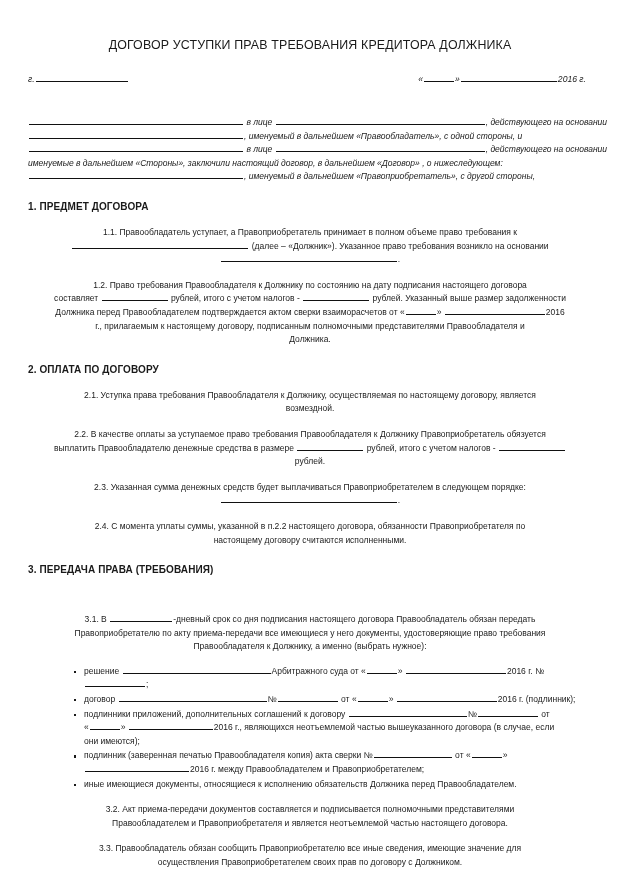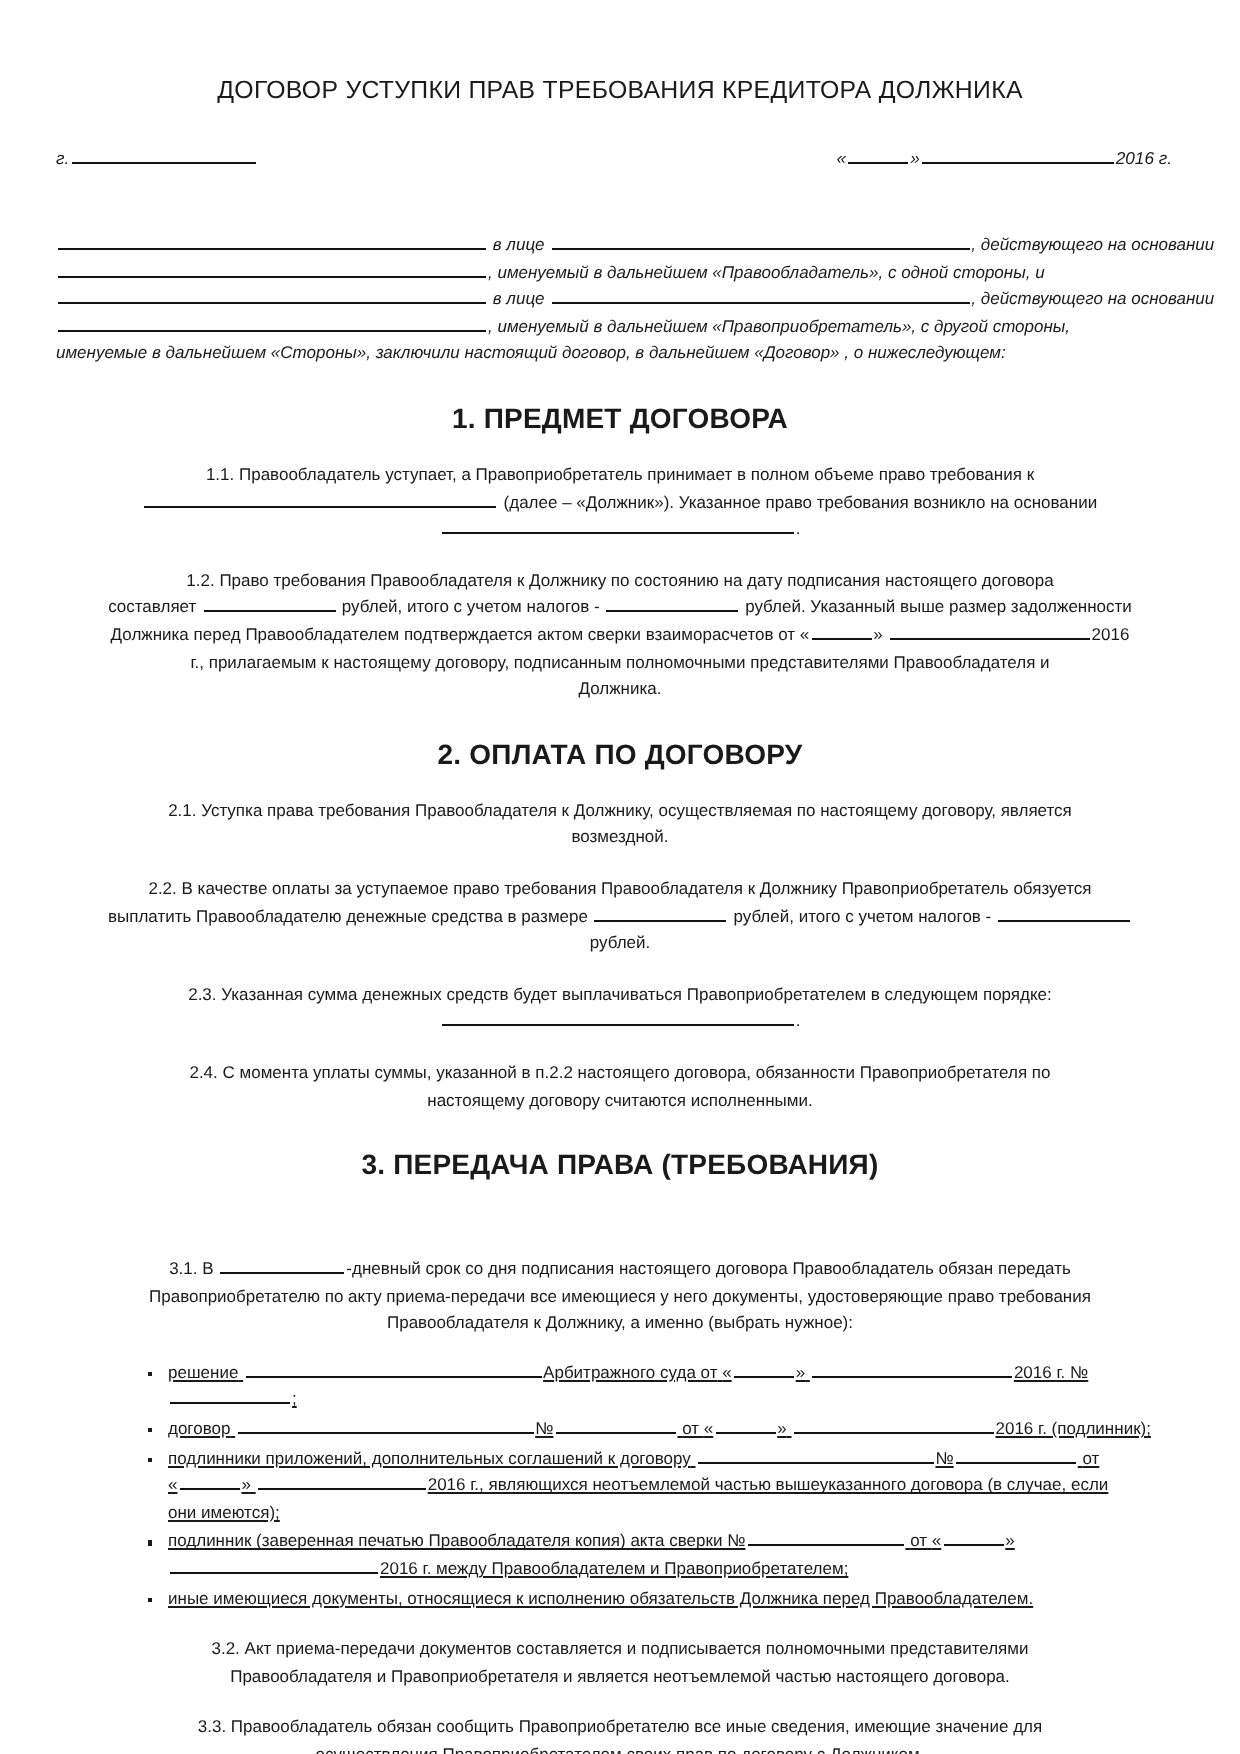--- a/index.html
+++ b/index.html
@@ -63,39 +63,37 @@
     white-space: nowrap;
     margin: 0;
     font-style: italic;
   }
   .w-party    { width: 214px; }
   .w-person   { width: 209px; }
   .w-basis    { width: 214px; }
   .w-party2   { width: 214px; }
 
   .sec-head {
-    text-align: center;
-    font-size: 14px;
+    font-size: 10px;
     margin: 17px 0 14px 0;
     letter-spacing: 0.1px;
   }
 
   p.cl {
     font-size: 8.5px;
     line-height: 13.6px;
     margin: 0 0 12px 0;
     text-align: center;
   }
   p.cl.tight { margin-bottom: 11px; margin-top: 38px; }
 
   ul.docs {
     list-style: none;
     margin: 10px 0 12px 0;
     padding: 0;
-    text-decoration: underline;
   }
   ul.docs li {
     position: relative;
     font-size: 8.5px;
     line-height: 13.6px;
     padding-left: 56px;
     margin-bottom: 1px;
   }
   ul.docs li::before {
     content: "";
@@ -127,22 +125,22 @@
 
   <div class="header-row">
     <span class="header-city"><span>г.</span><span class="ln w-city"></span></span>
     <span class="header-date"><span>«</span><span class="ln w-day"></span><span>»</span><span class="ln w-month"></span><span>2016 г.</span></span>
   </div>
 
   <div class="party-block">
     <p class="party-line"><span class="ln w-party"></span> <span>в лице</span> <span class="ln w-person"></span><span>, действующего на основании</span></p>
     <p class="party-line"><span class="ln w-basis"></span><span>, именуемый в дальнейшем «Правообладатель», с одной стороны, и</span></p>
     <p class="party-line"><span class="ln w-party2"></span> <span>в лице</span> <span class="ln w-person"></span><span>, действующего на основании</span></p>
+    <p class="party-line">именуемые в дальнейшем «Стороны», заключили настоящий договор, в дальнейшем «Договор» , о нижеследующем:</p>
     <p class="party-line"><span class="ln w-basis"></span><span>, именуемый в дальнейшем «Правоприобретатель», с другой стороны,</span></p>
-    <p class="party-line">именуемые в дальнейшем «Стороны», заключили настоящий договор, в дальнейшем «Договор» , о нижеследующем:</p>
   </div>
 
   <h2 class="sec-head">1. ПРЕДМЕТ ДОГОВОРА</h2>
 
   <p class="cl">
     <span>1.1. Правообладатель уступает, а Правоприобретатель принимает в полном объеме право требования к</span><br>
     <span class="ln w-wide"></span> <span>(далее – «Должник»). Указанное право требования возникло на основании</span><br>
     <span class="ln w-wide"></span><span>.</span>
   </p>
 
@@ -201,21 +199,21 @@
       <span>подлинник (заверенная печатью Правообладателя копия) акта сверки №</span><span class="ln w-md"></span> <span>от</span> <span>«</span><span class="ln w-day"></span><span>»</span><br>
       <span class="ln w-lg"></span><span>2016 г. между Правообладателем и Правоприобретателем;</span>
     </li>
     <li>
       <span>иные имеющиеся документы, относящиеся к исполнению обязательств Должника перед Правообладателем.</span>
     </li>
   </ul>
 
   <p class="cl">
     <span>3.2. Акт приема-передачи документов составляется и подписывается полномочными представителями</span><br>
-    <span>Правообладателя и Правоприобретателя и является неотъемлемой частью настоящего договора.</span>
+    <span>Правообладателем и Правоприобретателя и является неотъемлемой частью настоящего договора.</span>
   </p>
 
   <p class="cl">
     <span>3.3. Правообладатель обязан сообщить Правоприобретателю все иные сведения, имеющие значение для</span><br>
     <span>осуществления Правоприобретателем своих прав по договору с Должником.</span>
   </p>
 
 </div>
 
 </body></html>

